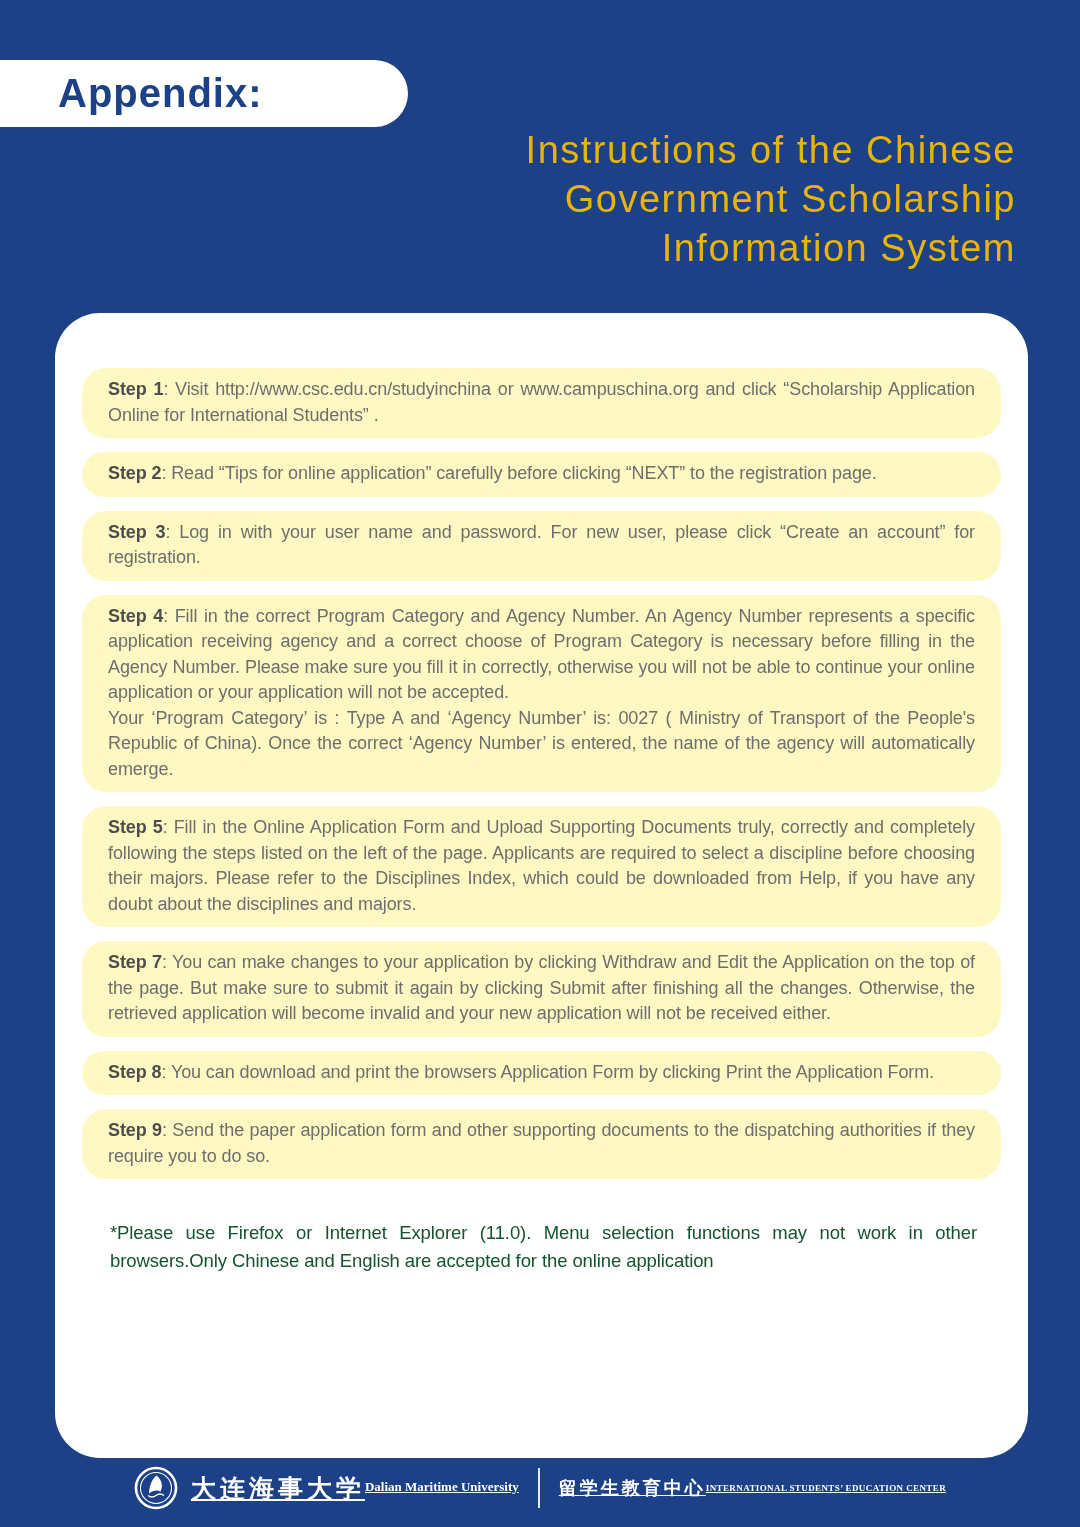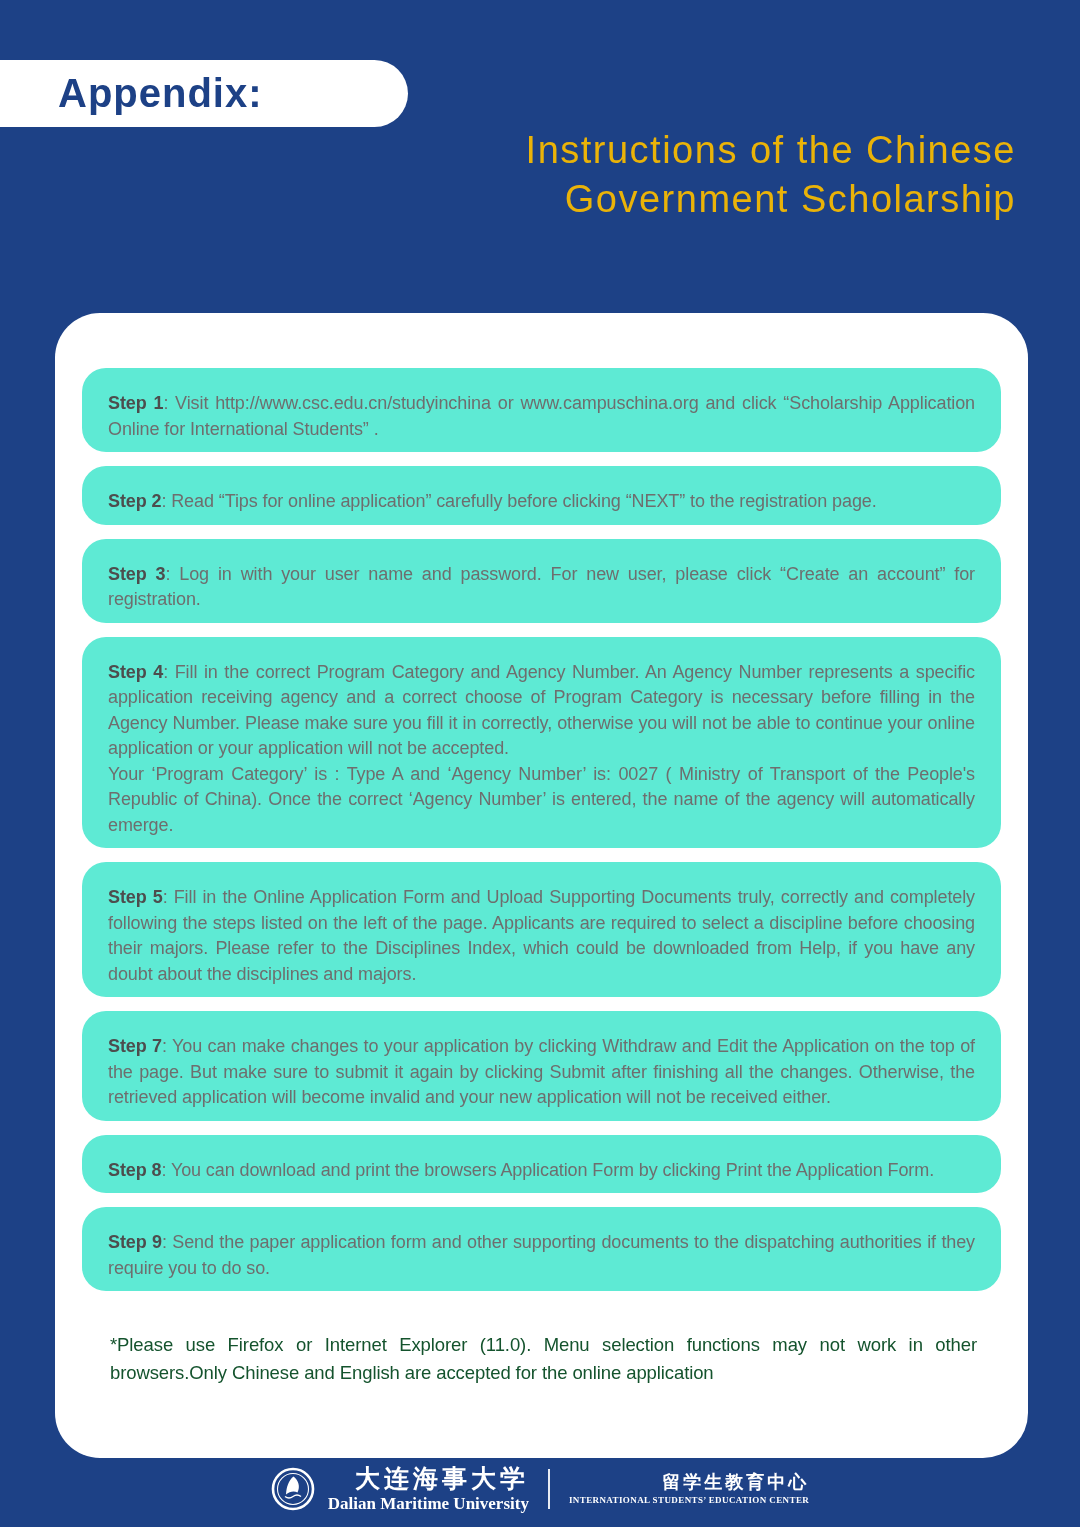--- a/index.html
+++ b/index.html
@@ -46,23 +46,23 @@
     position:absolute;
     left:55px; top:313px;
     width:973px; height:1145px;
     background:#ffffff;
     border-radius:45px;
     padding:55px 27px 0 27px;
     overflow:hidden;
   }
 
   .step {
-    background:#5eead4;
+    background:#fef9c3;
     border-radius:24px;
-    padding:23px 26px 10px 26px;
+    padding:9px 26px 10px 26px;
     margin-bottom:14px;
     color:#6e6e6e;
     font-size:18px;
     line-height:25.5px;
     text-align:justify;
     letter-spacing:-0.1px;
   }
   .step b { color:#4d4d4d; font-weight:700; }
   .step .p2 { display:block; }
 
@@ -79,31 +79,31 @@
   .footer {
     position:absolute;
     left:0; top:1466px; width:1080px;
     display:flex;
     justify-content:center;
     align-items:center;
     gap:13px;
     color:#ffffff;
   }
   .emblem { width:44px; height:44px; flex:none; }
-  .name-block { display:flex; flex-direction:column; align-items:flex-end; line-height:1; }
+  .name-block { display:flex; flex-direction:row; align-items:flex-start; line-height:1;text-decoration:underline; }
   .cn-name {
     font-size:25px;
     font-weight:600;
     letter-spacing:4px;
     white-space:nowrap;
   }
   .en-name {
     font-family:"Liberation Serif", serif;
     font-weight:700;
-    font-size:17px;
+    font-size:13px;
     margin-top:4px;
     white-space:nowrap;
   }
   .footer-divider {
     width:2px; height:40px;
     background:#ffffff;
     opacity:.9;
     margin:0 6px;
   }
   .cn-center {
@@ -124,20 +124,21 @@
 </head>
 <body>
 
 <div class="appendix-pill">
   <span class="appendix-text">Appendix:</span>
 </div>
 
 <div class="page-title">
   <div>Instructions of the Chinese</div>
   <div>Government Scholarship</div>
+  <div>Information System</div>
 </div>
 
 <div class="card">
 
   <div class="step"><b>Step 1</b><span>: Visit http://www.csc.edu.cn/studyinchina or www.campuschina.org and click “Scholarship Application Online for International Students” .</span></div>
 
   <div class="step"><b>Step 2</b><span>: Read “Tips for online application” carefully before clicking “NEXT” to the registration page.</span></div>
 
   <div class="step"><b>Step 3</b><span>: Log in with your user name and password. For new user, please click “Create an account” for registration.</span></div>
 

